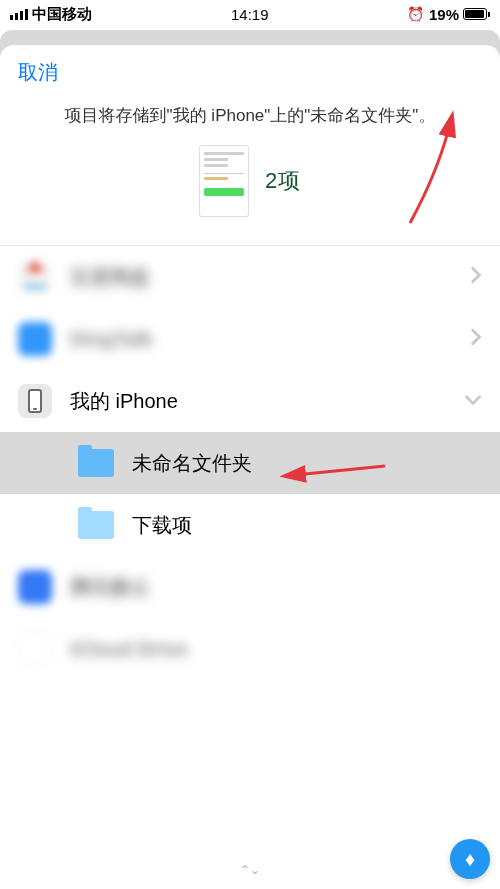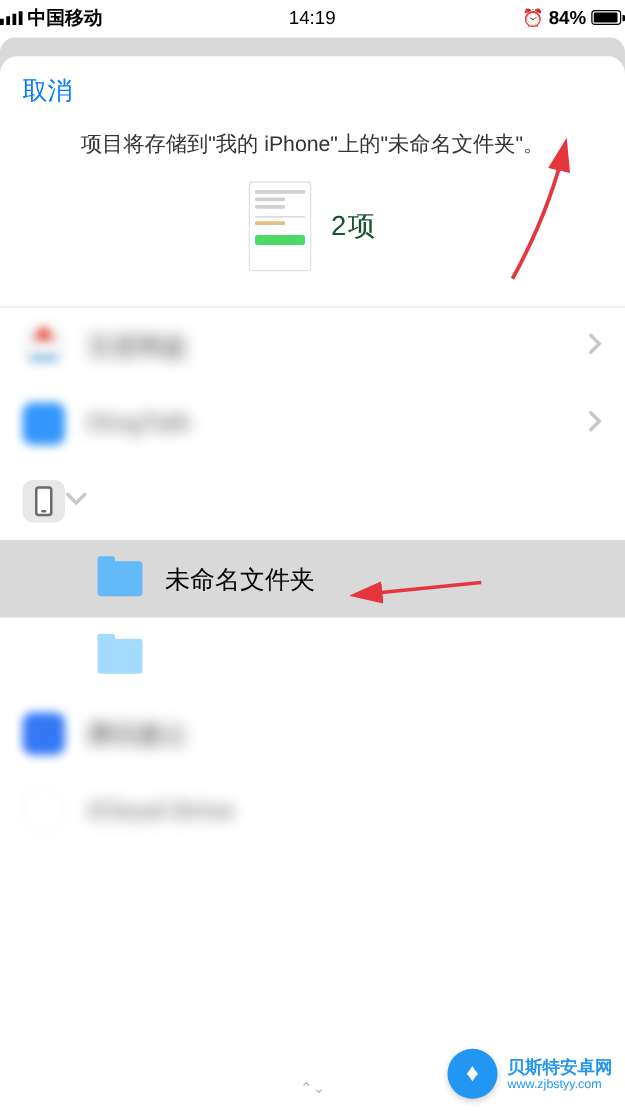--- a/index.html
+++ b/index.html
@@ -9,21 +9,21 @@
       height: 889px;
       background: #fff;
       position: relative;
       overflow: hidden;
     }
     .status-bar {
       height: 28px;
       display: flex;
       justify-content: space-between;
       align-items: center;
-      padding: 0 0;
+      padding: 0 10px;
       font-size: 15px;
       font-weight: 600;
       color: #000;
     }
     .status-left { display: flex; align-items: center; gap: 4px; }
     .status-right { display: flex; align-items: center; gap: 4px; }
     .signal-bars { display: flex; align-items: flex-end; gap: 2px; }
     .bar { width: 3px; background: #000; }
     .bar1 { height: 5px; } .bar2 { height: 7px; } .bar3 { height: 9px; } .bar4 { height: 11px; }
     .battery-icon { display: inline-flex; align-items: center; }
@@ -211,21 +211,21 @@
       <span class="bar bar1"></span>
         <span class="bar bar2"></span>
         <span class="bar bar3"></span>
         <span class="bar bar4"></span>
     </span>
     <span>中国移动</span>
   </div>
   <span style="font-weight:400">14:19</span>
   <div class="status-right">
     <span class="alarm-icon">⏰</span>
-    <span>84%</span>
+    <span>19%</span>
     <span class="battery-icon">
       <span class="battery-body">
           <span class="battery-fill"></span>
         </span>
       <span class="battery-tip"></span>
     </span>
   </div>
 </div>
 
 <div class="modal-backdrop"></div>
@@ -266,34 +266,36 @@
       <div class="item-icon blur-icon" style="background:#3296fa"></div>
       <span class="item-label blur">DingTalk</span>
       <span class="chevron"><svg width="12" height="18" viewBox="0 0 10 16">
             <path d="M2 2 L8 8 L2 14" fill="none" stroke="#c7c7cc" stroke-width="2.5" stroke-linecap="round"></path>
           </svg></span>
     </div>
     <div class="list-item">
       <div class="phone-icon">
           <div class="phone-shape"></div>
         </div>
+      <span class="item-label">我的 iPhone</span>
       <span class="chevron"><svg width="18" height="12" viewBox="0 0 16 10">
             <path d="M2 2 L8 8 L14 2" fill="none" stroke="#c7c7cc" stroke-width="2.5" stroke-linecap="round"></path>
           </svg></span>
     </div>
     <div class="list-item indented selected">
       <div class="folder-icon">
           <div class="folder-shape"></div>
         </div>
       <span class="item-label">未命名文件夹</span>
     </div>
     <div class="list-item indented">
       <div class="folder-icon light">
           <div class="folder-shape"></div>
         </div>
+      <span class="item-label">下载项</span>
     </div>
     <div class="list-item">
       <div class="item-icon blur-icon" style="background:#3478f6"></div>
       <span class="item-label blur">腾讯微云</span>
     </div>
     <div class="list-item">
       <div class="item-icon blur-icon" style="background:#fff;border:1px solid #eee"></div>
       <span class="item-label blur">iCloud Drive</span>
     </div>
   </div>
@@ -313,17 +315,13 @@
   <defs>
       <marker id="ah2" markerWidth="10" markerHeight="10" refX="7" refY="3" orient="auto">
         <path d="M0,0 L0,6 L9,3 z" fill="#e4363c"></path>
       </marker>
     </defs>
   <path d="M105 4 L5 14" stroke="#e4363c" stroke-width="3" fill="none" marker-end="url(#ah2)"></path>
 </svg>
 
 <div class="watermark">
   <div class="watermark-logo">♦</div>
-  <div>
-    <div class="watermark-text">贝斯特安卓网</div>
-    <div class="watermark-sub">www.zjbstyy.com</div>
-  </div>
 </div>
 
 </body></html>

